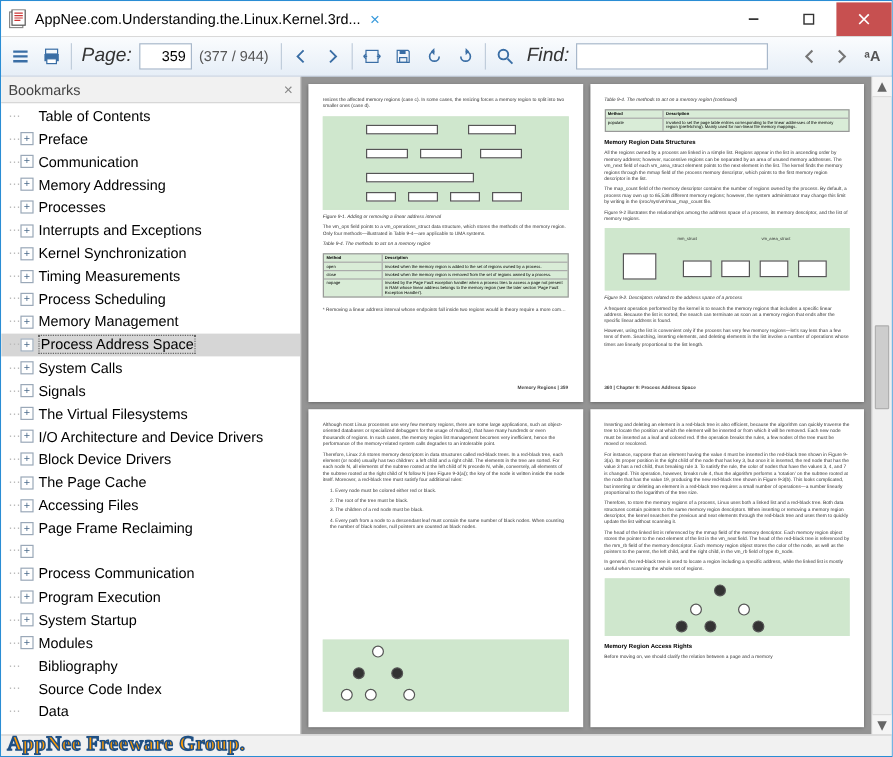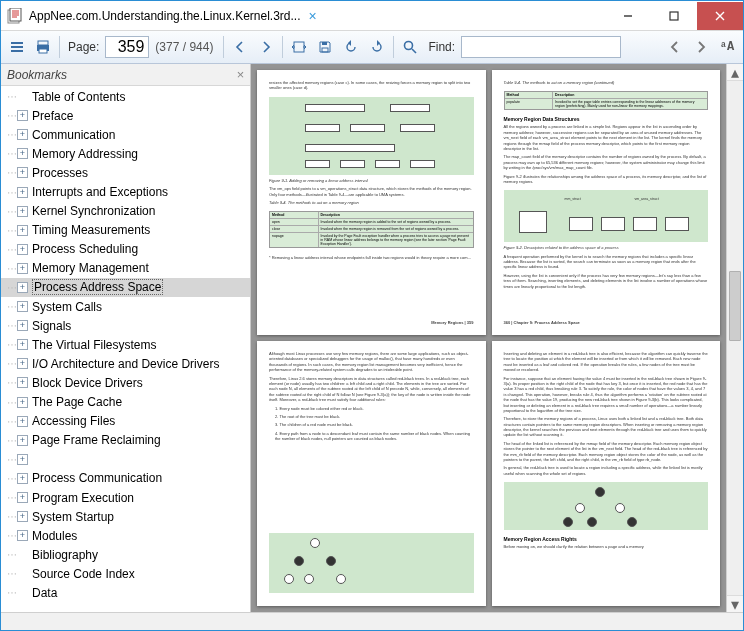--- a/index.html
+++ b/index.html
@@ -12,35 +12,35 @@
 .titlebar .icon { width: 16px; height: 16px; margin: 0 6px; }
 .titlebar .title { font-size: 12px; color: #000; flex: 0 0 auto; white-space: nowrap; overflow: hidden; text-overflow: ellipsis; max-width: 280px; }
 .titlebar .tab-close { width: 16px; height: 16px; margin-left: 4px; display:flex; align-items:center; justify-content:center; color:#3a9bdc; font-size:14px; }
 .titlebar .spacer { flex: 1; }
 .win-btn { width: 46px; height: 28px; display: flex; align-items: center; justify-content: center; }
 .win-btn.close { background: #c75050; color: #fff; }
 .win-btn svg { width: 10px; height: 10px; }
 
 
 .toolbar { height: 33px; background: linear-gradient(#fafcfe, #e6eef7); border-bottom: 1px solid #b8c6d9; display: flex; align-items: center; padding: 0 4px; gap: 2px; }
-.tbtn { width: 24px; height: 24px; display: flex; align-items: center; justify-content: center; border-radius: 2px; color: #3a6ea5; font-family: Liberation Mono, monospace; }
+.tbtn { width: 24px; height: 24px; display: flex; align-items: center; justify-content: center; border-radius: 2px; color: #3a6ea5; }
 .tsep { width: 1px; height: 22px; background: #c0cddb; margin: 0 2px; }
-.toolbar .label { font-size: 12px; color: #333; padding: 0 4px; }
-.toolbar input[type=text] { height: 22px; border: 1px solid #a8b8cb; background: #fff; font-size: 16px; padding: 0 4px; }
+.toolbar .label { font-size: 16px; color: #333; padding: 0 4px; font-style: italic; }
+.toolbar input[type=text] { height: 22px; border: 1px solid #a8b8cb; background: #fff; font-size: 12px; padding: 0 4px; }
 .page-input { width: 44px; text-align: right; }
 .page-count { font-size: 12px; color: #555; padding: 0 6px 0 4px; }
 .find-input { width: 160px; }
 .toolbar .right { margin-left: auto; display: flex; align-items: center; gap: 2px; }
 
 
 .body { flex: 1; display: flex; min-height: 0; }
 
 
 .sidebar { width: 250px; border-right: 1px solid #c9c9c9; background: #fff; display: flex; flex-direction: column; }
-.sb-header { height: 22px; background: #f1f1f1; border-bottom: 1px solid #d7d7d7; display: flex; align-items: center; padding: 0 6px; font-size: 12px; color: #444; font-style: italic; }
+.sb-header { height: 22px; background: #f1f1f1; border-bottom: 1px solid #d7d7d7; display: flex; align-items: center; padding: 0 6px; font-size: 12px; color: #444; }
 .sb-header .x { margin-left: auto; color: #888; cursor: pointer; font-size: 13px; }
 .tree { flex: 1; overflow: auto; padding: 1px 0 4px 0; }
 .tree-item { display: flex; align-items: center; height: 19.1px; padding-left: 6px; cursor: pointer; font-size: 12px; color: #000; white-space: nowrap; }
 .tree-item .exp { width: 11px; height: 11px; border: 1px solid #9aa8b8; display: flex; align-items: center; justify-content: center; font-size: 9px; line-height: 1; color: #4a6a8a; margin-right: 4px; background:#fff; }
 .tree-item .exp.blank { border:none; background:transparent; }
 .tree-item .line { width: 10px; color:#bbb; font-size:10px; text-align:center; }
 .tree-item.selected { background: #d6d6d6; }
 .tree-item.selected .label { border: 1px dotted #666; padding: 0 1px; }
 
 
@@ -477,14 +477,15 @@
         <div class="track">
             <div class="thumb"></div>
           </div>
         <div class="arr bot">▾</div>
       </div>
     </div>
 
   </div>
 
   <div class="statusbar"></div>
+  <div class="watermark">AppNee Freeware Group.</div>
 
 </div>
 
 </body></html>

